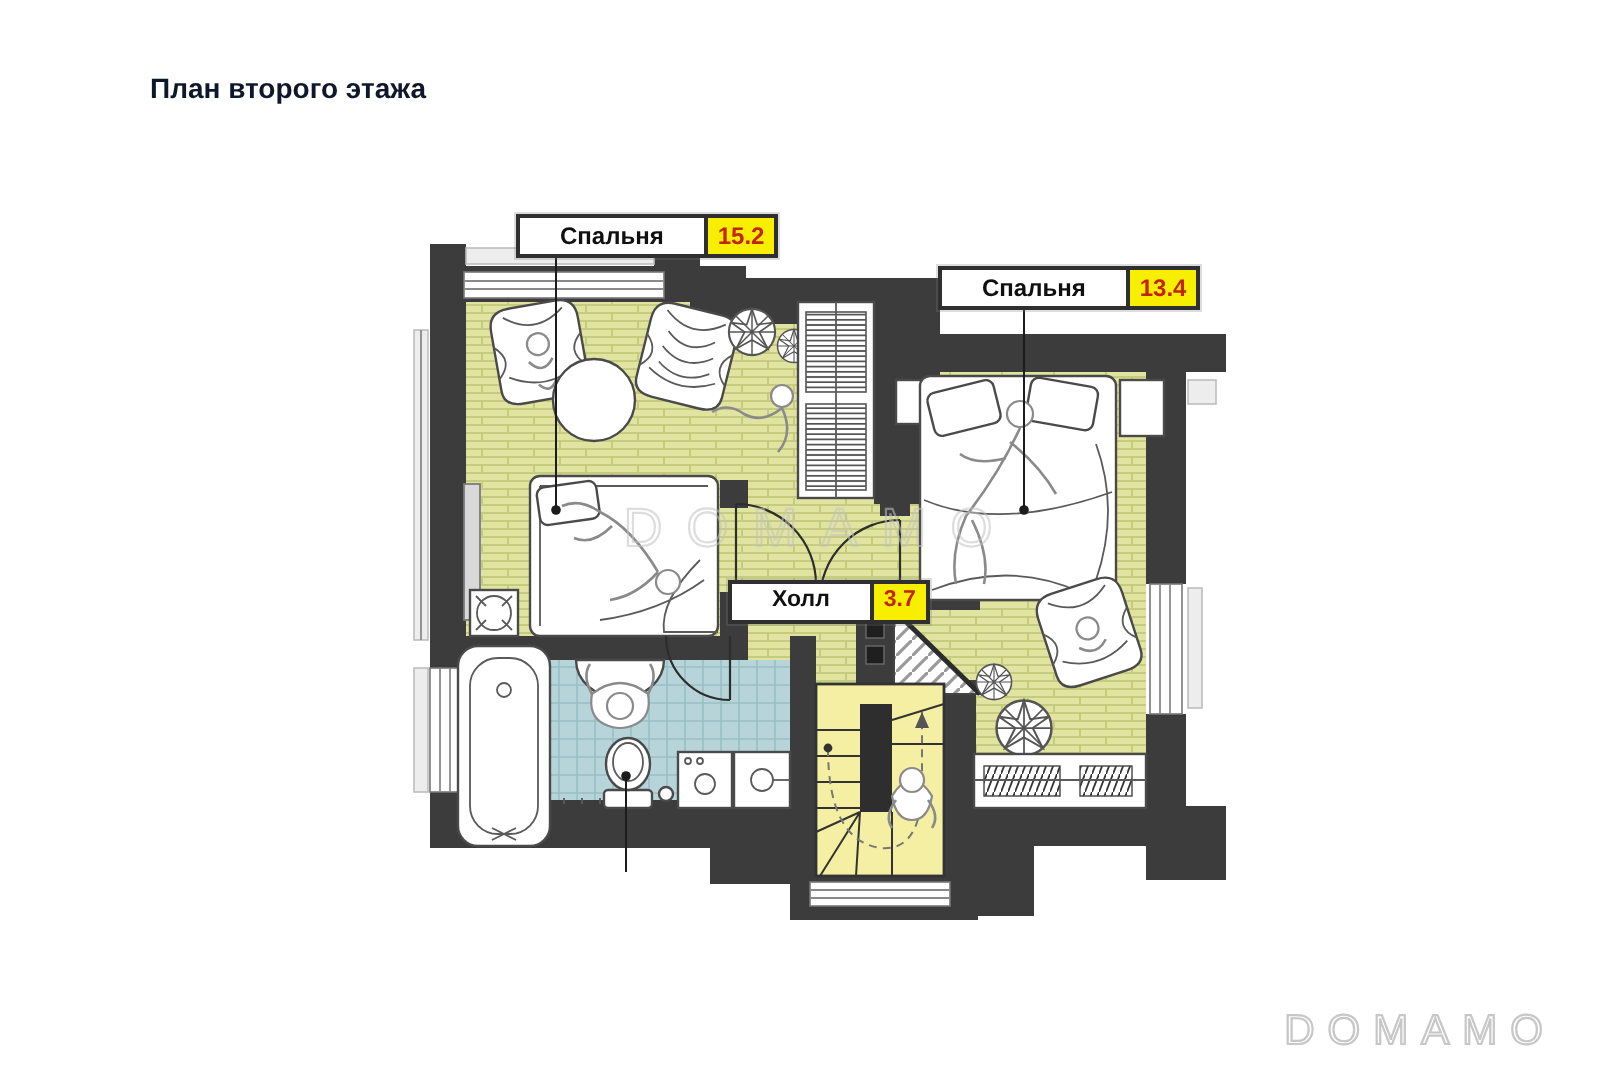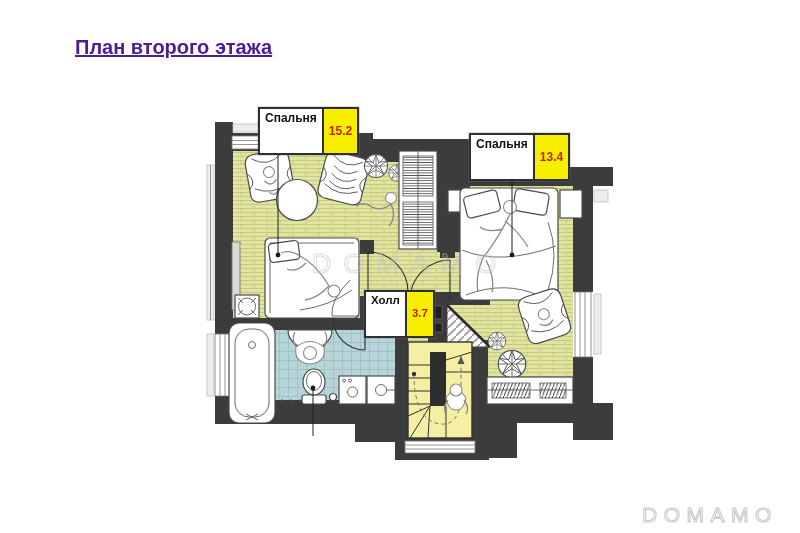--- a/index.html
+++ b/index.html
@@ -5,25 +5,25 @@
   :root{
     --wall:#3c3c3c; --wood-floor:#e0e4a0; --wood-line:#c6cc7d;
     --tile-floor:#b7d5d9; --tile-line:#98bfc5; --stair-floor:#f4efa2;
     --badge-bg:#f8ee00; --badge-text:#c22400; --label-border:#2f2f2f;
     --watermark:#c2c2c2; --furniture-stroke:#4a4a4a; --window-line:#8a8a8a;
   }
   html,body{margin:0;padding:0;background:#fff;}
   #stage{position:relative;width:800px;height:533px;background:#fff;overflow:hidden;
          font-family:"Liberation Sans",sans-serif;}
   #plan-svg{position:absolute;left:0;top:0;}
-  .page-title{position:absolute;left:75px;top:36px;font-size:20px;font-weight:700;color:#4c1d95;text-decoration:underline;}
+  .page-title{position:absolute;left:75px;top:36px;font-size:14px;font-weight:700;color:#0f172a;}
   .room-label{position:absolute;display:flex;background:#fff;border:2px solid var(--label-border);
       font-size:12px;font-weight:700;line-height:1;z-index:6;box-shadow:0 0 0 1px rgba(120,120,120,.25);}
-  .room-label .name{padding:3px 5px;color:#101010;white-space:nowrap;}
-  .room-label .area{padding:16px 5px;background:var(--badge-bg);color:var(--badge-text);
+  .room-label .name{padding:3px 20px;color:#101010;white-space:nowrap;}
+  .room-label .area{padding:3px 5px;background:var(--badge-bg);color:var(--badge-text);
       border-left:2px solid var(--label-border);white-space:nowrap;}
   .lbl-b1{left:258px;top:107px;} .lbl-b2{left:469px;top:133px;}
   .lbl-hall{left:364px;top:290px;font-size:11.5px;} .lbl-bath{left:276px;top:436px;}
   
   .wood-bg{fill:var(--wood-floor);} .wood-ln{stroke:var(--wood-line);stroke-width:1;fill:none;}
   .tile-bg{fill:var(--tile-floor);} .tile-ln{stroke:var(--tile-line);stroke-width:.8;fill:none;}
   .f-wall{fill:var(--wall);}
   .win{fill:#fff;stroke:#777;stroke-width:.8;}
   .win-ln{stroke:var(--window-line);stroke-width:.9;fill:none;}
   .sill{fill:#ededed;stroke:#bdbdbd;stroke-width:.8;}

